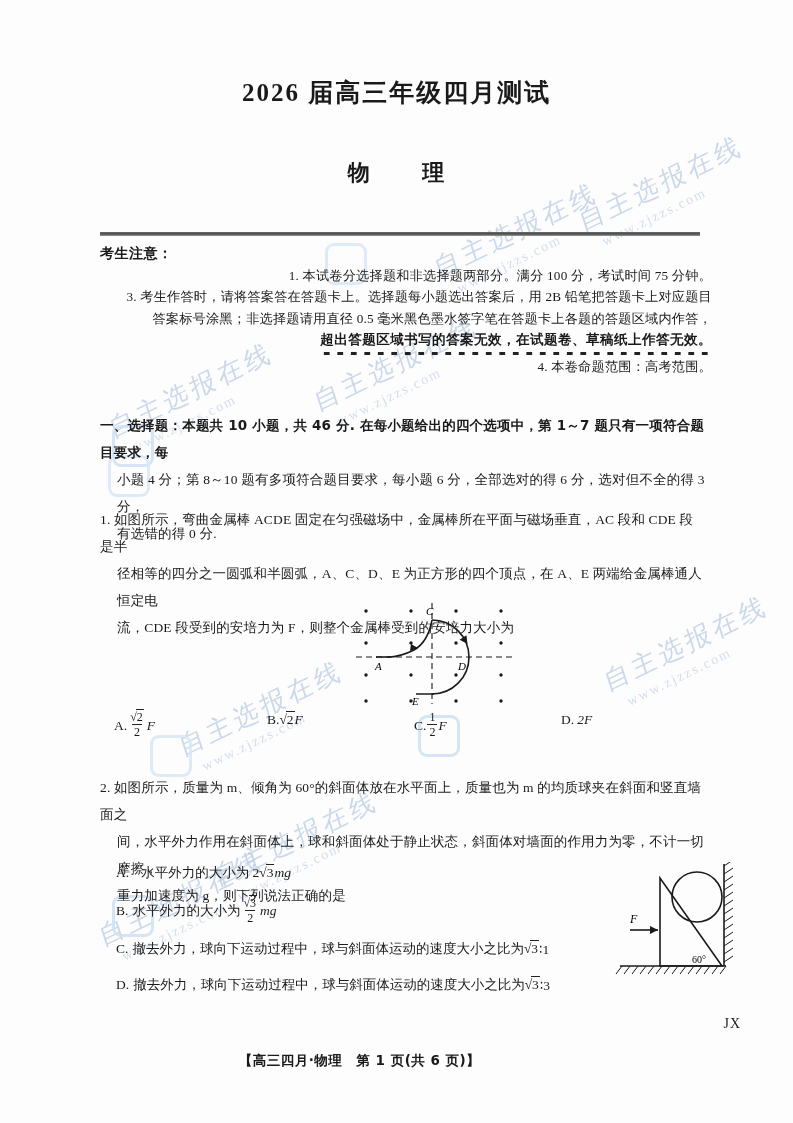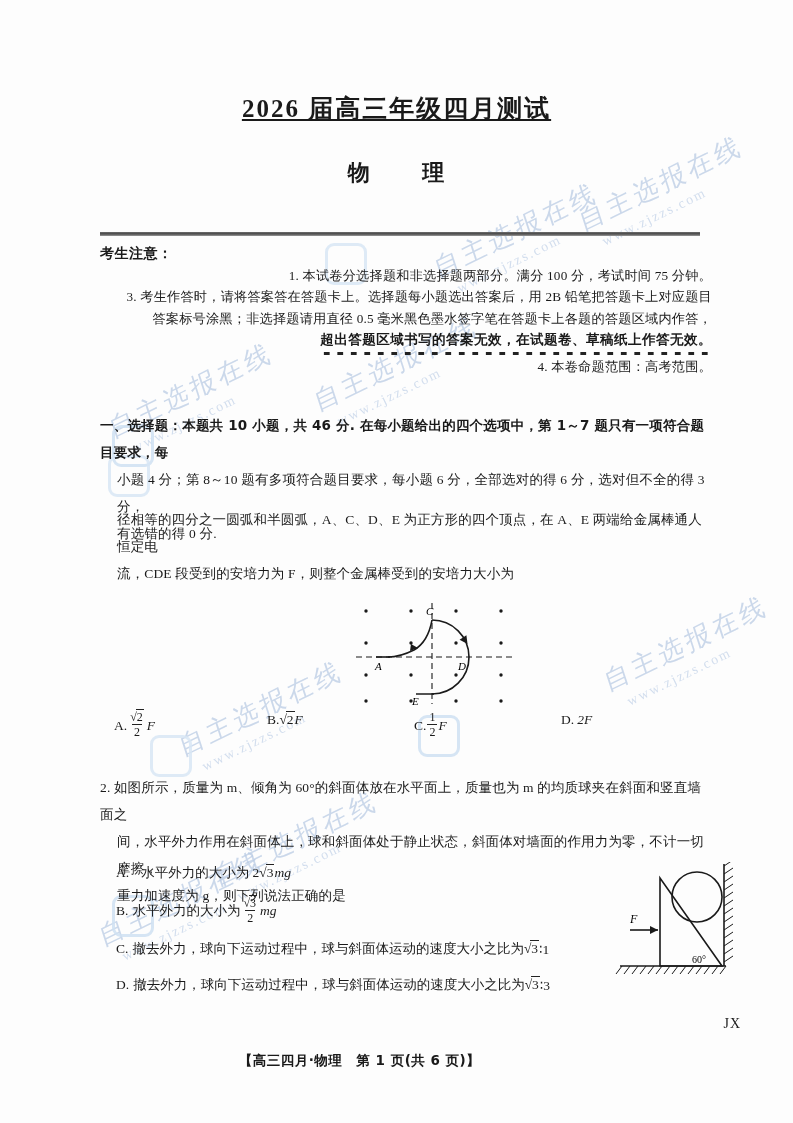--- a/index.html
+++ b/index.html
@@ -57,28 +57,27 @@
     line-height: 32px;
     font-family: "Liberation Sans", sans-serif;
     pointer-events: none;
     user-select: none;
     opacity: .85;
   }
 
   
   .doc-title {
     position: absolute;
-    top: 92px;
+    top: 76px;
     left: 0;
     width: 793px;
     text-align: center;
     font-size: 25px;
     font-weight: bold;
     letter-spacing: 2px;
-    text-decoration: underline;
   }
   .doc-subject {
     position: absolute;
     top: 158px;
     left: 0;
     width: 793px;
     text-align: center;
     font-size: 22px;
     font-weight: bold;
     letter-spacing: 1px;
@@ -309,20 +308,21 @@
     </div>
   </div>
 
   <div class="section-head">
     <b>一、选择题：</b><b>本题共 10 小题，共 46 分. 在每小题给出的四个选项中，第 1～7 题只有一项符合题目要求，每</b>
     <span class="l2">小题 4 分；第 8～10 题有多项符合题目要求，每小题 6 分，全部选对的得 6 分，选对但不全的得 3 分，</span>
     <span class="l3">有选错的得 0 分.</span>
   </div>
 
   <div class="q" id="q1">
+    <span class="ln">1. 如图所示，弯曲金属棒 ACDE 固定在匀强磁场中，金属棒所在平面与磁场垂直，AC 段和 CDE 段是半</span>
     <span class="ln ind">径相等的四分之一圆弧和半圆弧，A、C、D、E 为正方形的四个顶点，在 A、E 两端给金属棒通人恒定电</span>
     <span class="ln ind">流，CDE 段受到的安培力为 F，则整个金属棒受到的安培力大小为</span>
   </div>
 
   <div id="fig1">
     <svg width="200" height="112" viewBox="0 0 200 112">
 
       <g fill="#1a1a1a">
         <circle cx="18" cy="13" r="1.7"></circle>
           <circle cx="63" cy="13" r="1.7"></circle>

